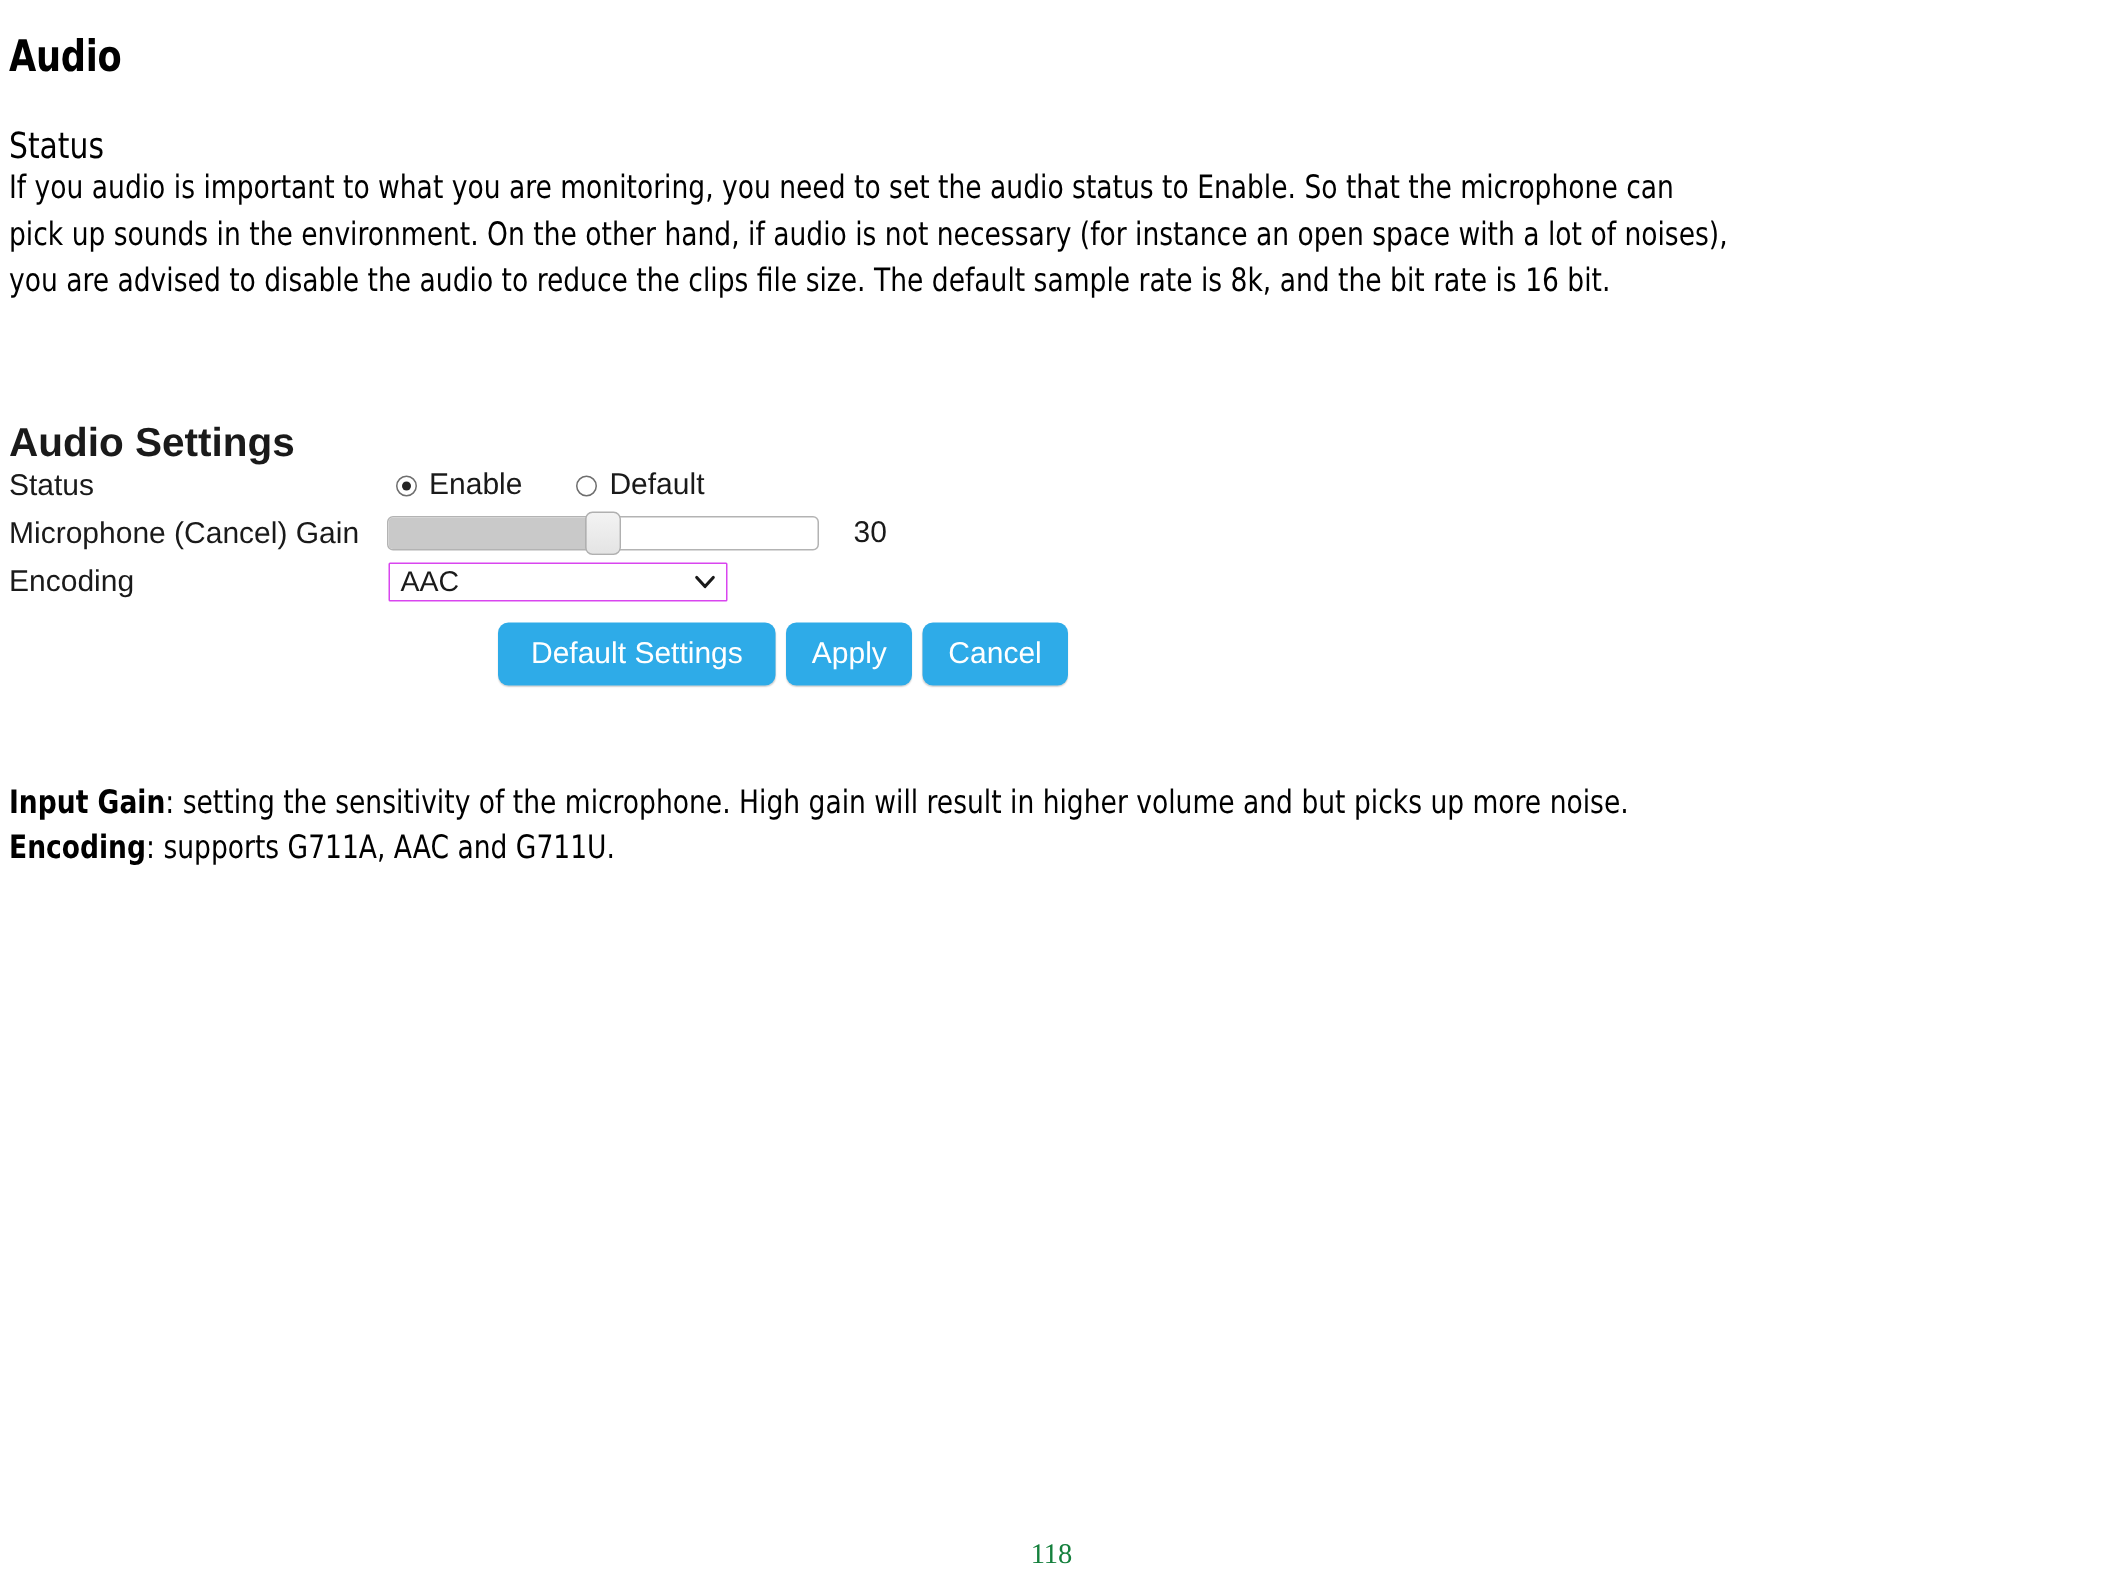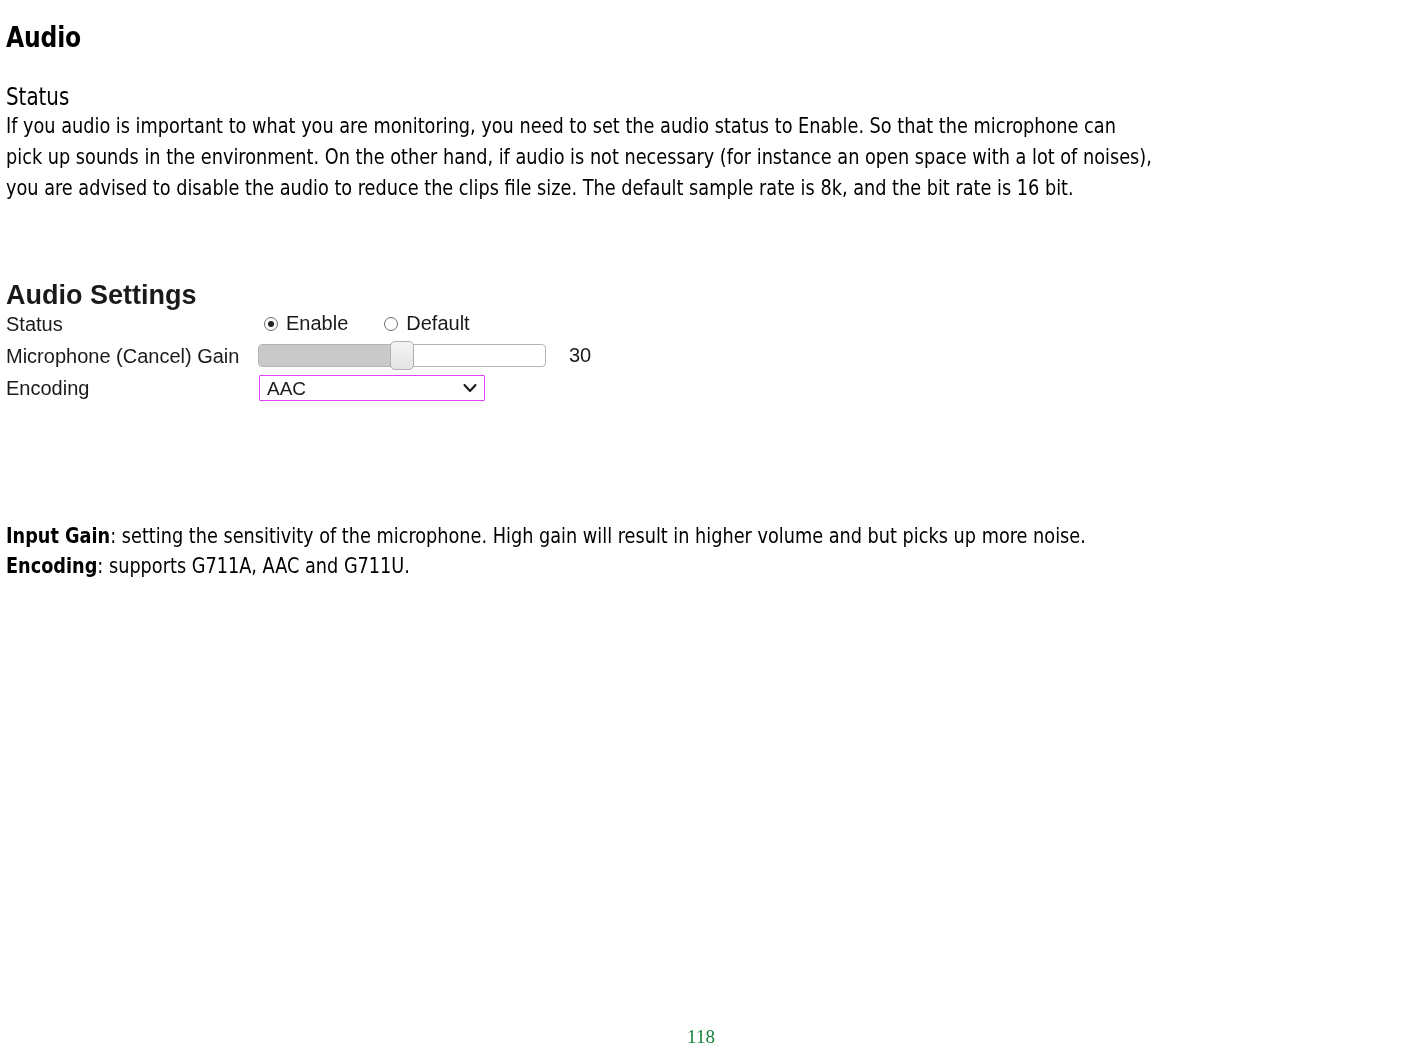--- a/index.html
+++ b/index.html
@@ -299,20 +299,25 @@
 
     <div class="ui-select">
       <span class="sel-text">AAC</span>
       <span class="sel-arrow">
         <svg viewBox="0 0 14 14" width="14" height="14" aria-hidden="true">
           <path d="M1.5 4 L7 10 L12.5 4" fill="none" stroke="#1a1a1a" stroke-width="2.1" stroke-linecap="round" stroke-linejoin="round"></path>
         </svg>
       </span>
     </div>
 
+    <div class="btn-row">
+      <button class="ui-btn wide" style="background: rgb(46, 171, 232);">Default Settings</button>
+      <button class="ui-btn" style="background: rgb(46, 171, 232);">Apply</button>
+      <button class="ui-btn" style="background: rgb(46, 171, 232);">Cancel</button>
+    </div>
   </div>
 
   <div class="doc-notes">
     <span class="ln"><b>Input Gain</b><span>: setting the sensitivity of the microphone. High gain will result in higher volume and but picks up more noise.</span></span>
     <span class="ln"><b>Encoding</b><span>: supports G711A, AAC and G711U.</span></span>
   </div>
 
   <div class="page-number">118</div>
 
 </div>

